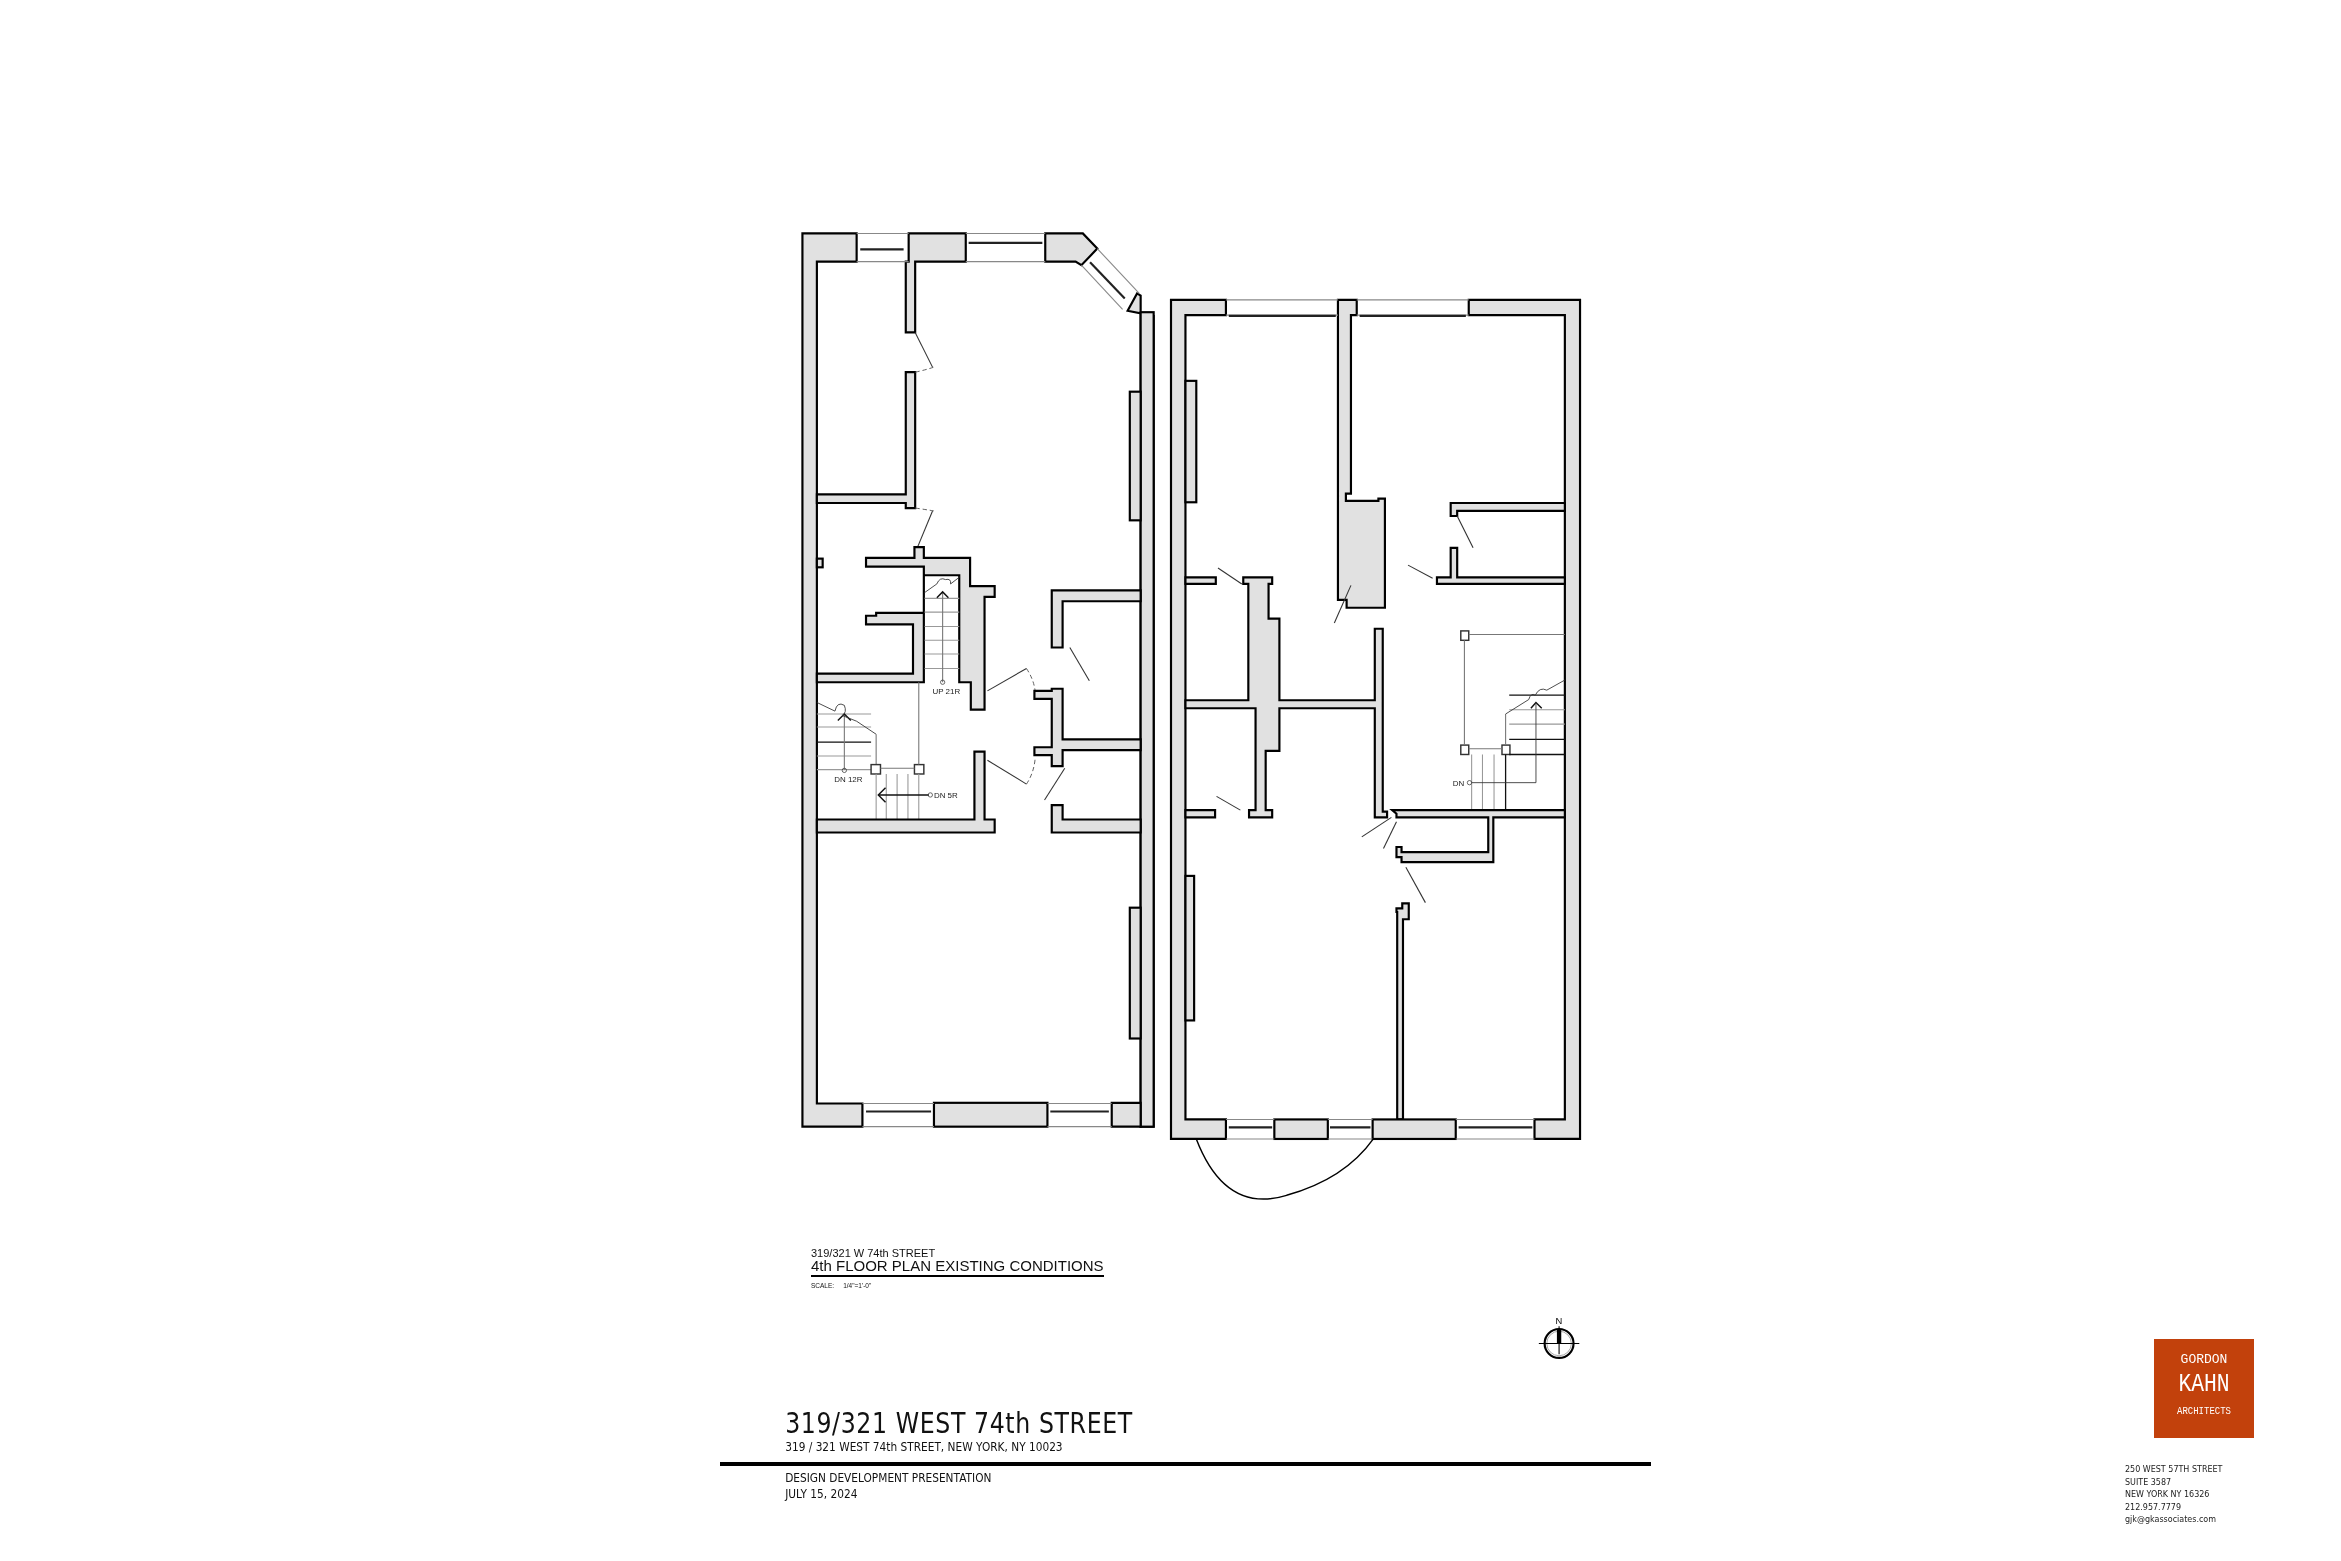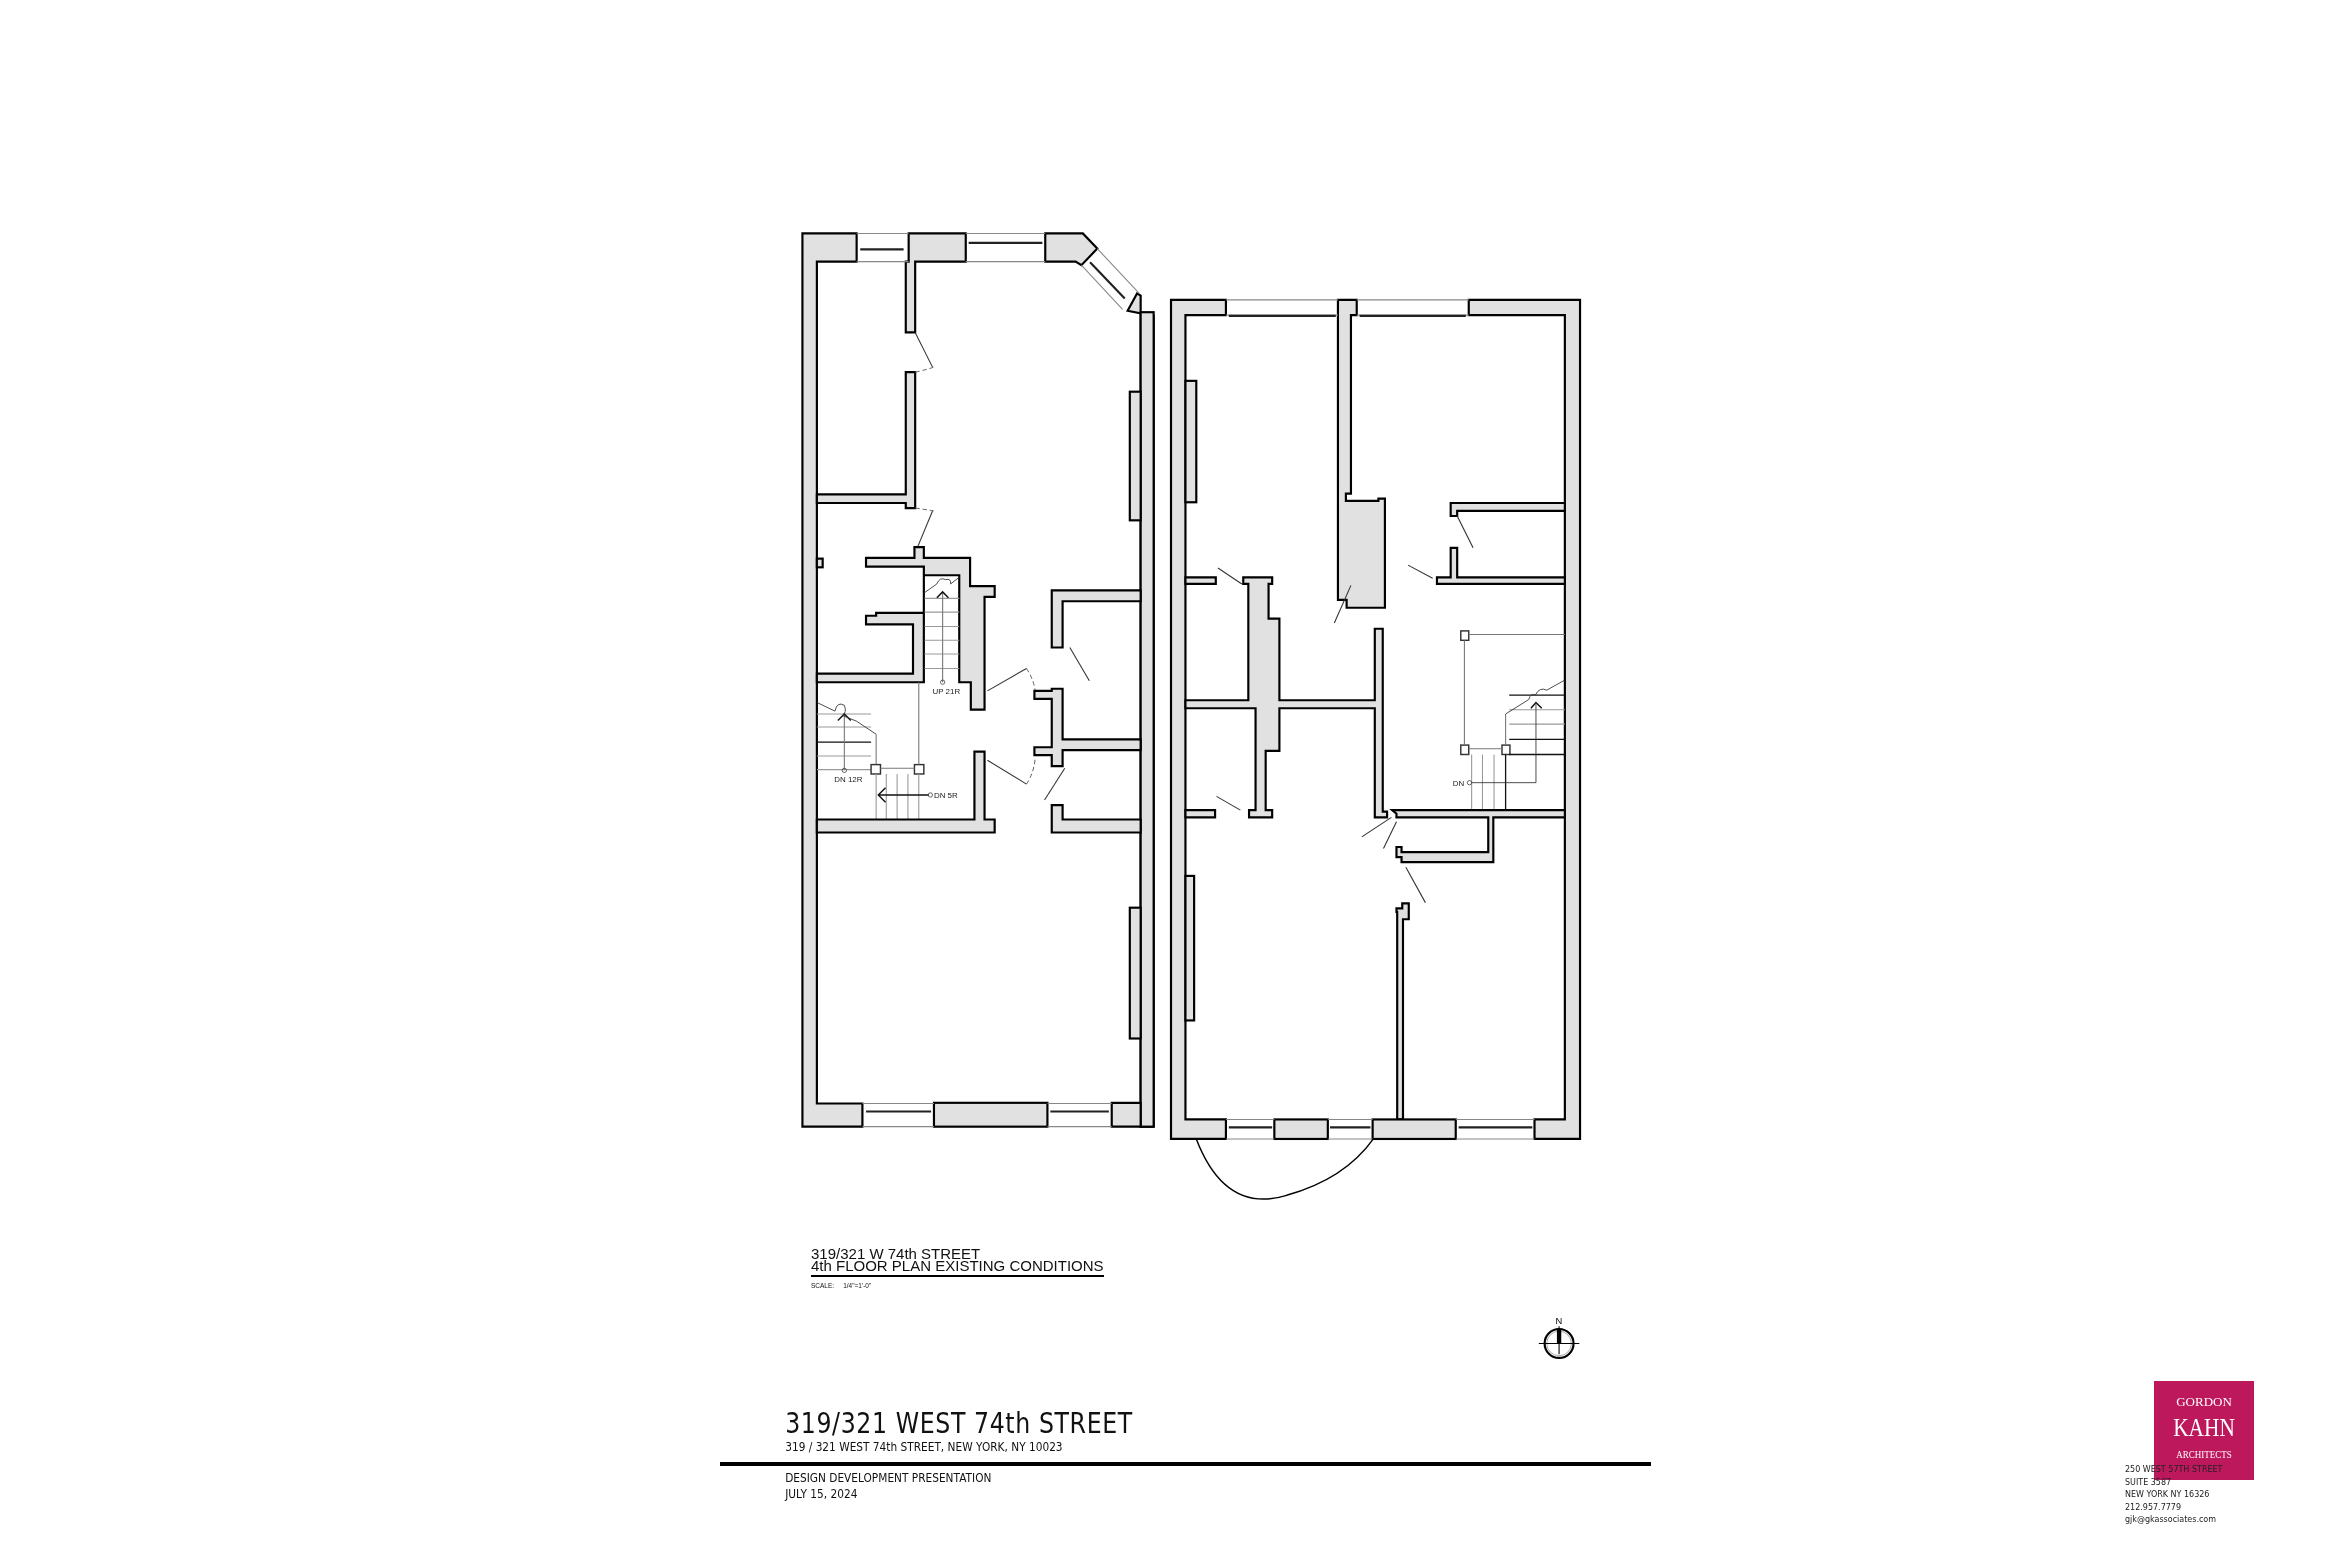--- a/index.html
+++ b/index.html
@@ -11,30 +11,30 @@
   .sash{fill:none;stroke:#222;stroke-width:3;}
   .door{fill:#fff;stroke:#333;stroke-width:1.5;}
   .swing{fill:none;stroke:#555;stroke-width:1.3;stroke-dasharray:6 4;}
   .tread{stroke:#999;stroke-width:1.5;}
   .tread-dark{stroke:#111;stroke-width:1.8;}
   .post{fill:#fff;stroke:#333;stroke-width:2;}
   .rail{fill:none;stroke:#777;stroke-width:1.5;}
   .arrow{fill:none;stroke:#111;stroke-width:2;}
   .stair-label{font-family:"Liberation Sans",sans-serif;font-size:11px;fill:#222;}
   .label-block{position:absolute;left:811px;top:1249px;font-family:"Liberation Sans",sans-serif;}
-  .label-sub{font-size:15px;line-height:9.4px;}
+  .label-sub{font-size:11px;line-height:9.4px;}
   .label-main{font-size:15px;line-height:16px;border-bottom:2.2px solid #000;padding-bottom:1px;display:inline-block;}
   .label-scale{font-size:6.5px;margin-top:4.3px;word-spacing:7.2px;}
   .title-block{position:absolute;left:720px;top:1407px;width:931px;text-align:left;font-family:"DejaVu Sans",sans-serif;}
   .title-main{font-size:27.5px;letter-spacing:0.7px;line-height:32px;font-weight:400;transform:scaleX(0.86);}
   .title-addr{font-size:12.3px;line-height:16px;transform:scaleX(0.86);}
   .title-rule{height:3.6px;background:#000;margin:7.2px 0 4.3px 0;}
   .title-pres{font-size:12.3px;line-height:16px;transform:scaleX(0.86);}
   .title-date{font-size:12.3px;line-height:16px;transform:scaleX(0.86);}
-  .logo{position:absolute;left:2154px;top:1381px;width:100px;height:99px;background:#be185d;color:#fff;text-align:center;font-family:Liberation Serif, serif;}
+  .logo{position:absolute;left:2154px;top:1339px;width:100px;height:99px;background:#c2410c;color:#fff;text-align:center;font-family:Liberation Mono, monospace;}
   .logo .l1{font-size:13px;margin-top:13px;letter-spacing:0px;}
   .logo .l2{font-size:26px;line-height:29px;margin-top:2.9px;transform:scaleX(0.82);}
   .logo .l3{font-size:10px;margin-top:7.2px;transform:scaleX(0.9);}
   .firm-addr{position:absolute;left:2125px;top:1464px;width:129px;text-align:left;font-family:"DejaVu Sans",sans-serif;font-size:8px;line-height:12.6px;color:#222;}
 </style>
 </head>
 <body>
 
 <svg id="plan" viewBox="0 0 3240 2160" xmlns="http://www.w3.org/2000/svg">
 

